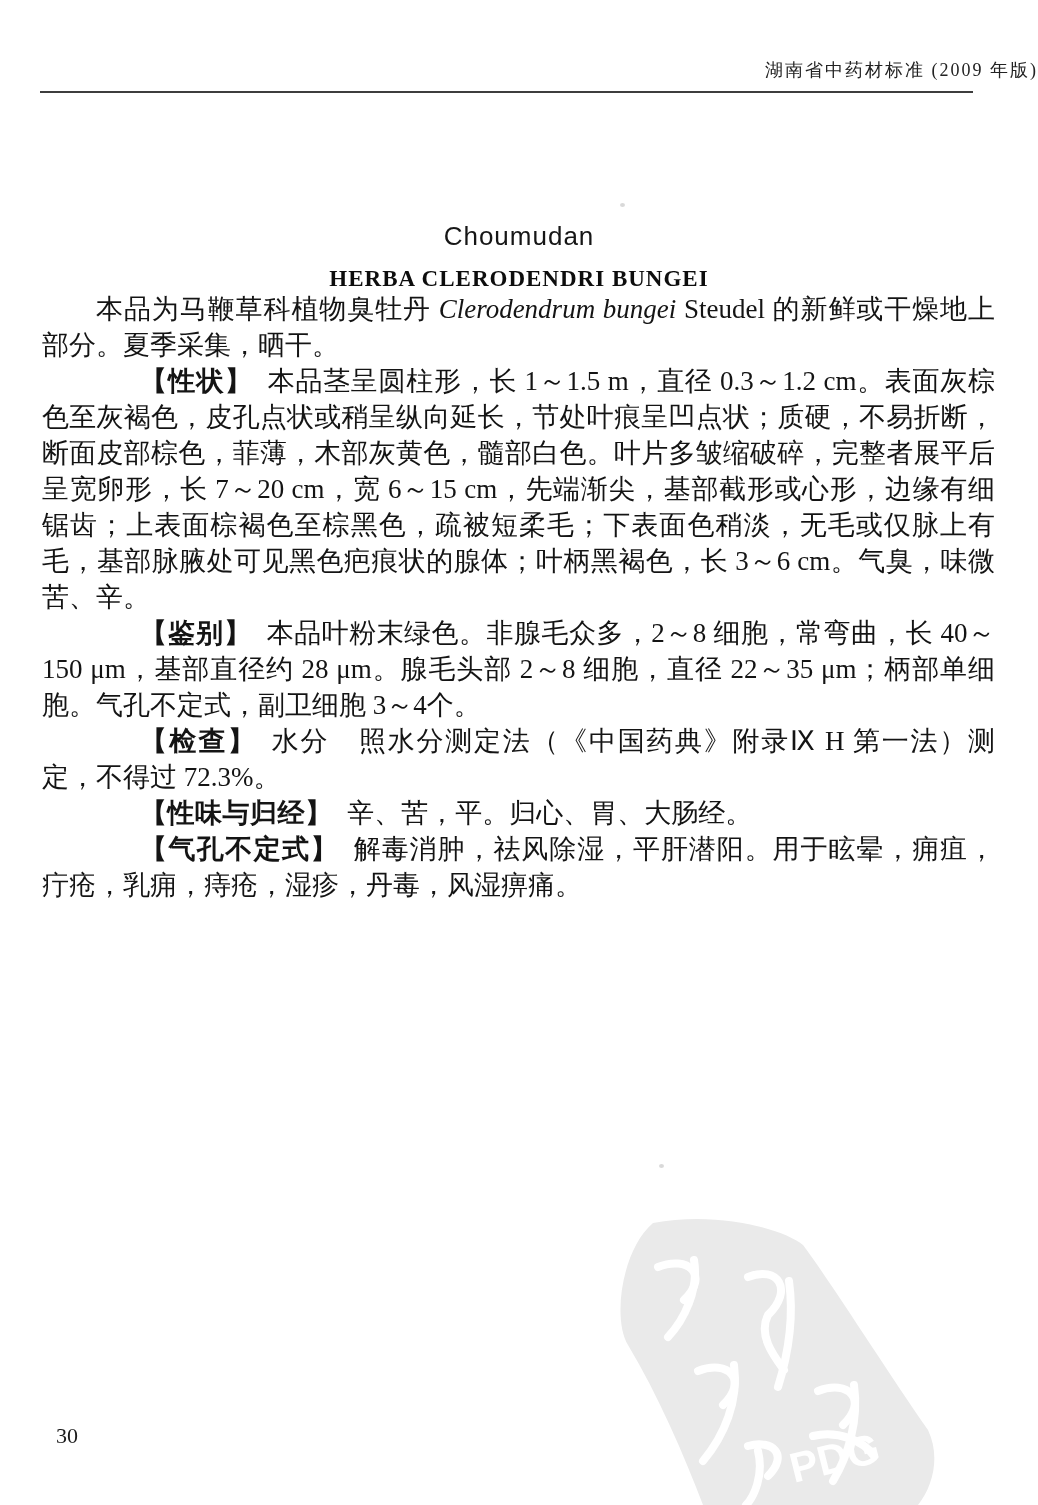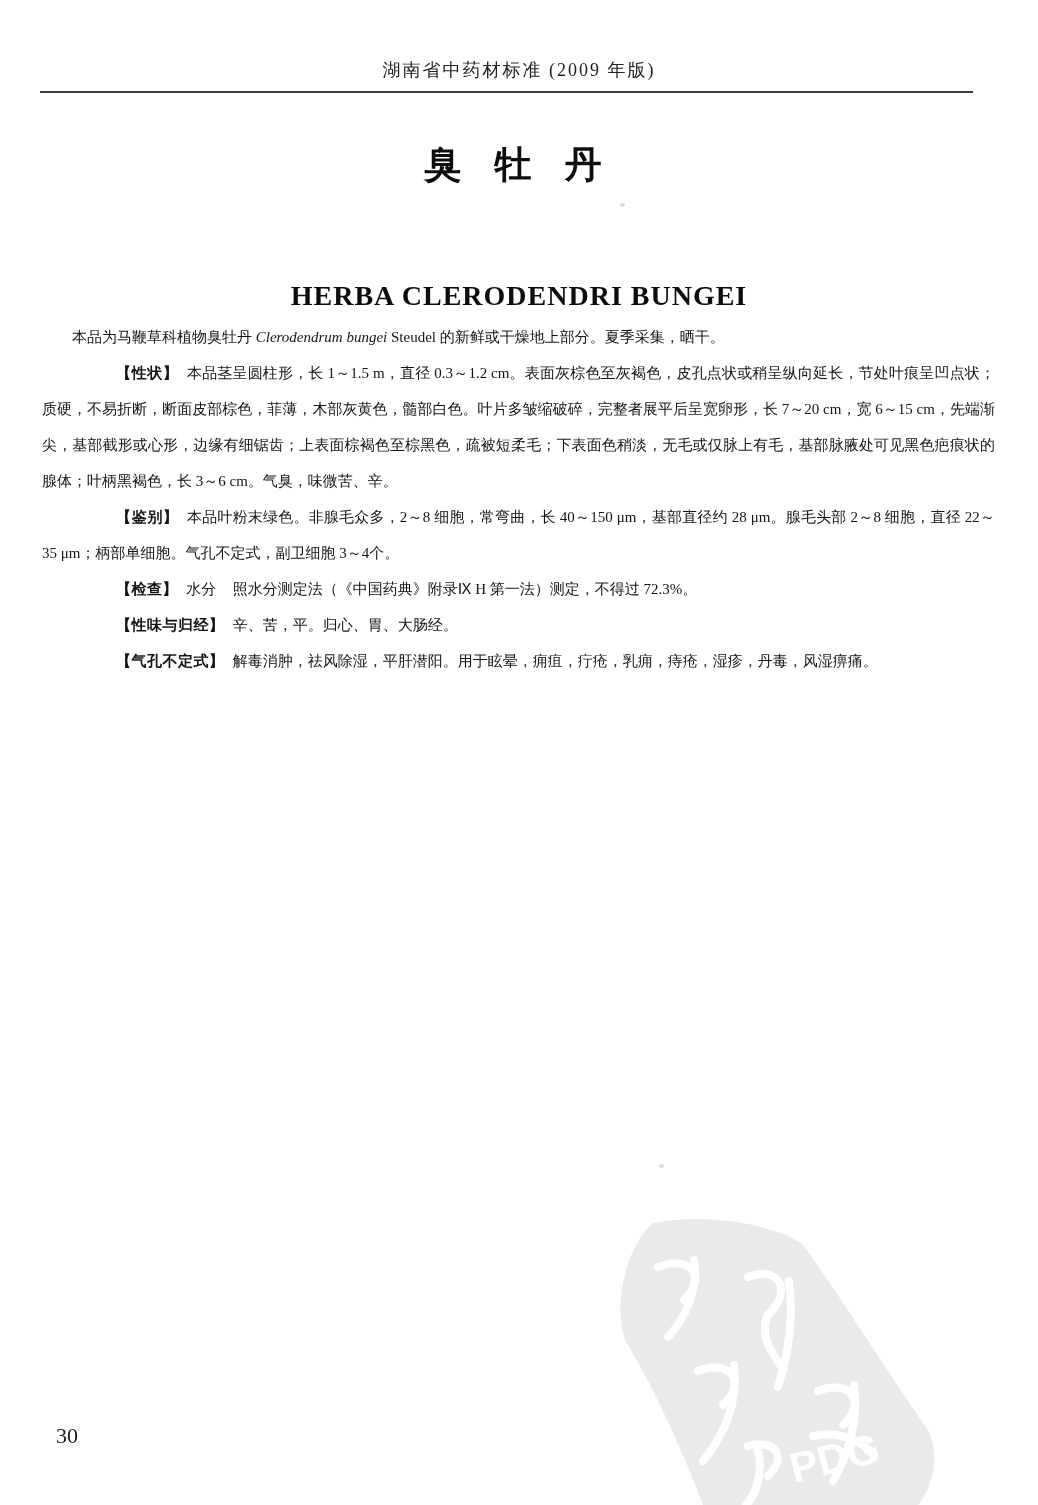--- a/index.html
+++ b/index.html
@@ -14,50 +14,51 @@
     color:#141414;
   }
   .abs { position:absolute; }
   .centered { left:0; right:0; text-align:center; }
 
   .running-head {
     top:58px;
     font-size:18px;
     letter-spacing:2px;
     color:#222;
+    text-align:right;
   }
   .head-rule {
     top:91px; left:40px; width:933px; height:2px;
     background:#3d3d3d;
   }
   .article-title {
     top:140px;
     font-size:37px;
     font-weight:700;
     letter-spacing:12px;
     color:#0d0d0d;
   }
   .pinyin {
     top:221px;
     font-family:"Liberation Sans", sans-serif;
     font-size:26px;
     letter-spacing:1px;
     color:#161616;
   }
   .latin-title {
-    top:280px;
-    font-size:28px;
+    top:266px;
+    font-size:23px;
     font-weight:700;
     letter-spacing:1px;
     color:#0d0d0d;
   }
 
   .content {
-    top:319px; left:42px; right:43px;
-    font-size:15px;
+    top:291px; left:42px; right:43px;
+    font-size:27px;
     line-height:36px;
     text-align:justify;
   }
   .content p { text-indent:2em; margin:0; }
   .sec-label {
     font-weight:700;
     font-family:"Liberation Sans", sans-serif;
     margin-right:0.55em;
     letter-spacing:0.5px;
     margin-left:44px;
@@ -82,21 +83,21 @@
   .speck-2 { left:659px; top:1164px; width:5px; height:4px; }
 </style>
 </head>
 <body>
 
 <div class="page">
 
   <div class="abs centered running-head">湖南省中药材标准 (2009 年版)</div>
   <div class="abs head-rule"></div>
 
-  <h1 class="abs centered article-title">臭 牡 丹</h1>
+  <div class="abs centered pinyin">Choumudan</div>
   <div class="abs centered latin-title">HERBA CLERODENDRI BUNGEI</div>
 
   <div class="abs content">
     <p><span>本品为马鞭草科植物臭牡丹 </span><span class="latin-italic">Clerodendrum bungei</span><span> Steudel 的新鲜或干燥地上部分。夏季采集，晒干。</span></p>
 
     <p><span class="sec-label">【性状】</span><span>本品茎呈圆柱形，长 1～1.5 m，直径 0.3～1.2 cm。表面灰棕色至灰褐色，皮孔点状或稍呈纵向延长，节处叶痕呈凹点状；质硬，不易折断，断面皮部棕色，菲薄，木部灰黄色，髓部白色。叶片多皱缩破碎，完整者展平后呈宽卵形，长 7～20 cm，宽 6～15 cm，先端渐尖，基部截形或心形，边缘有细锯齿；上表面棕褐色至棕黑色，疏被短柔毛；下表面色稍淡，无毛或仅脉上有毛，基部脉腋处可见黑色疤痕状的腺体；叶柄黑褐色，长 3～6 cm。气臭，味微苦、辛。</span></p>
 
     <p><span class="sec-label">【鉴别】</span><span>本品叶粉末绿色。非腺毛众多，2～8 细胞，常弯曲，长 40～150 μm，基部直径约 28 μm。腺毛头部 2～8 细胞，直径 22～35 μm；柄部单细胞。气孔不定式，副卫细胞 3～4个。</span></p>
 
     <p><span class="sec-label">【检查】</span><span class="sub-label">水分</span><span>照水分测定法（《中国药典》附录Ⅸ H 第一法）测定，不得过 72.3%。</span></p>

